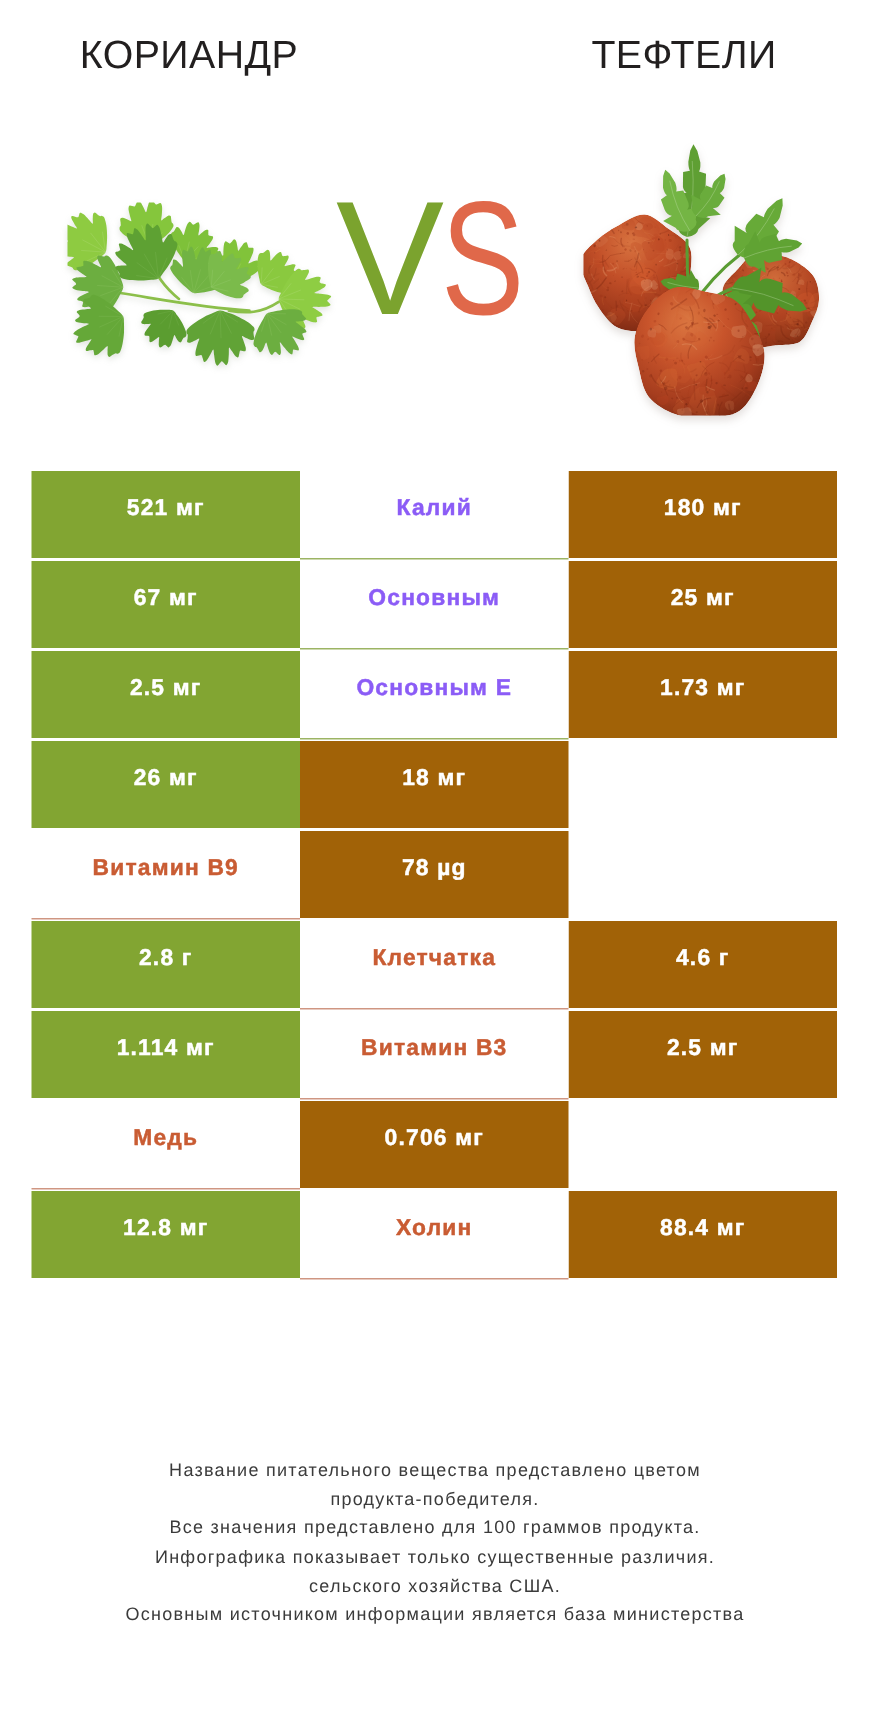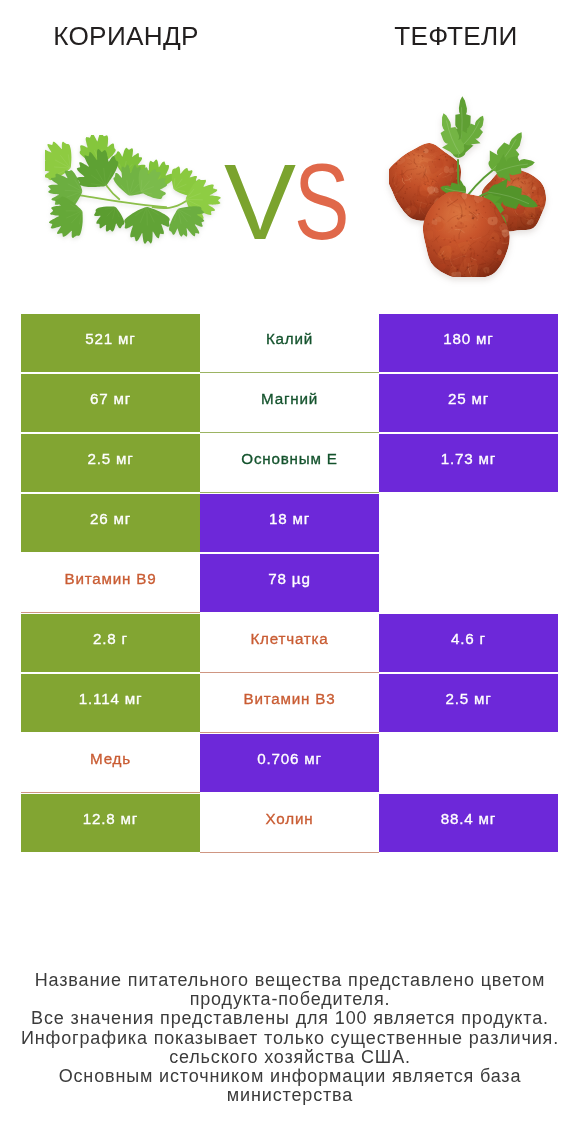--- a/index.html
+++ b/index.html
@@ -18,46 +18,46 @@
     font-weight:400;
   }
   .title.left{left:-19px;}
   .title.right{left:311px;}
 
   
   .cilantro{position:absolute;left:45px;top:135px;width:176px;height:112px;
              filter:drop-shadow(0 2px 2px rgba(120,130,110,.22));}
   .meatballs{position:absolute;left:389px;top:92px;width:165px;height:185px;
               filter:drop-shadow(0 3px 3px rgba(110,90,80,.20));}
-    .vs{position:absolute;left:224px;top:156px;width:132px;height:92px;
+    .vs{position:absolute;left:224px;top:126px;width:132px;height:92px;
       font-size:108px;line-height:92px;font-weight:400;letter-spacing:-2px;
       white-space:nowrap;}
   .vs .v{color:#7ba32e;display:inline-block;}
   .vs .s{color:#e0684a;display:inline-block;transform:scaleX(.77);transform-origin:left center;}
 
   
   .table{position:absolute;left:21px;top:314px;width:537px;}
   .row{display:flex;height:58px;margin-bottom:2px;}
   .row:last-child{margin-bottom:0;}
   .cell{width:179px;display:flex;align-items:center;justify-content:center;
-        font-size:15.2px;font-weight:400;letter-spacing:0.8px;
+        font-size:15.2px;font-weight:700;letter-spacing:0.8px;
         -webkit-text-stroke:0.32px;
         box-sizing:border-box;padding-bottom:9px;}
   .cell.left{background:#82a532;color:#ffffff;}
-  .cell.right{background:#6d28d9;color:#ffffff;}
+  .cell.right{background:#a16207;color:#ffffff;}
   .cell.mid{background:#ffffff;position:relative;}
   .cell.mid::after{content:"";position:absolute;left:0;right:0;bottom:-1px;height:1px;}
-  .cell.mid.green{color:#14532d;}
+  .cell.mid.green{color:#8b5cf6;}
   .cell.mid.green::after{background:#9cb463;}
   .cell.mid.orange{color:#c95c33;}
   .cell.mid.orange::after{background:#cf9682;}
 
   
     .footer{position:absolute;left:0;top:971px;width:580px;text-align:center;
-          font-size:18px;line-height:19.2px;color:#3b3b3b;letter-spacing:0.85px;}
+          font-size:12px;line-height:19.2px;color:#3b3b3b;letter-spacing:0.85px;}
 </style>
 </head>
 <body>
 
 <div class="page">
 
   <div class="title left">КОРИАНДР</div>
   <div class="title right">ТЕФТЕЛИ</div>
 
   <div class="cilantro">
@@ -828,21 +828,21 @@
   <div class="vs"><span class="v">V</span><span class="s">S</span></div>
 
   <div class="table" id="nutrient-table">
       <div class="row">
         <div class="cell left">521 мг</div>
         <div class="cell mid green">Калий</div>
         <div class="cell right">180 мг</div>
       </div>
       <div class="row">
         <div class="cell left">67 мг</div>
-        <div class="cell mid green">Магний</div>
+        <div class="cell mid green">Основным</div>
         <div class="cell right">25 мг</div>
       </div>
       <div class="row">
         <div class="cell left">2.5 мг</div>
         <div class="cell mid green">Основным E</div>
         <div class="cell right">1.73 мг</div>
       </div>
       <div class="row">
         <div class="cell left">26 мг</div>
         <div class="cell right">18 мг</div>
@@ -868,18 +868,18 @@
       <div class="row">
         <div class="cell left">12.8 мг</div>
         <div class="cell mid orange">Холин</div>
         <div class="cell right">88.4 мг</div>
       </div>
     </div>
 
   <div class="footer" id="footer">
       <div>Название питательного вещества представлено цветом</div>
       <div>продукта-победителя.</div>
-      <div>Все значения представлены для 100 является продукта.</div>
+      <div>Все значения представлено для 100 граммов продукта.</div>
       <div>Инфографика показывает только существенные различия.</div>
       <div>сельского хозяйства США.</div>
       <div>Основным источником информации является база министерства</div>
     </div>
 </div>
 
 </body></html>

